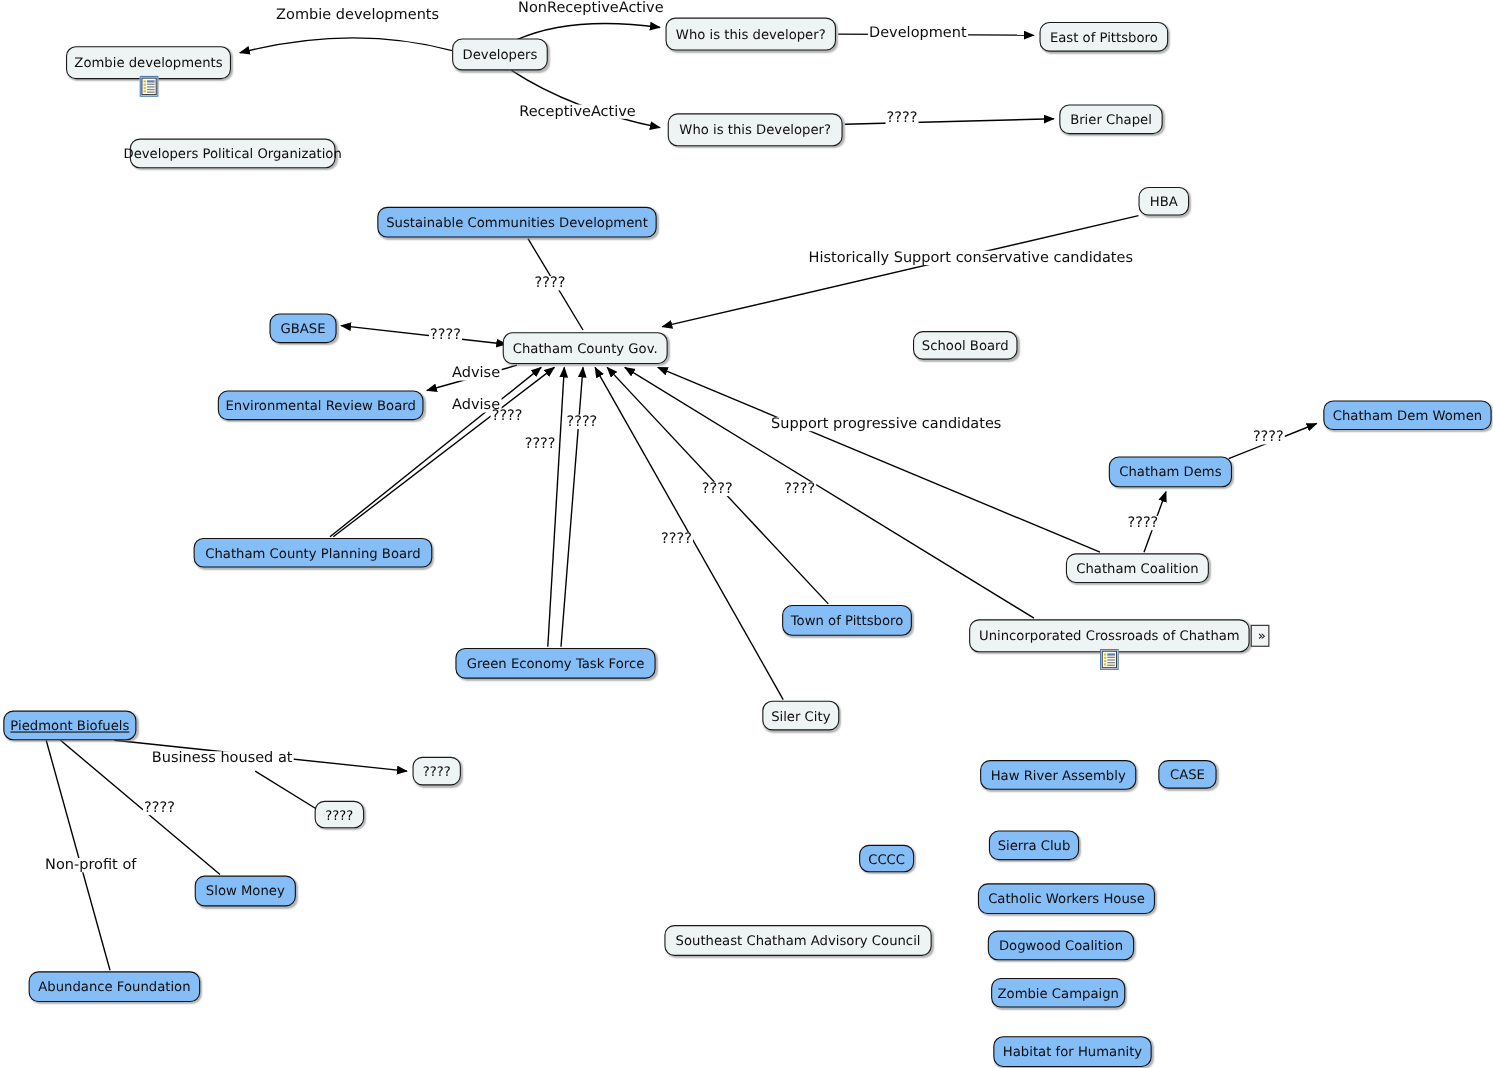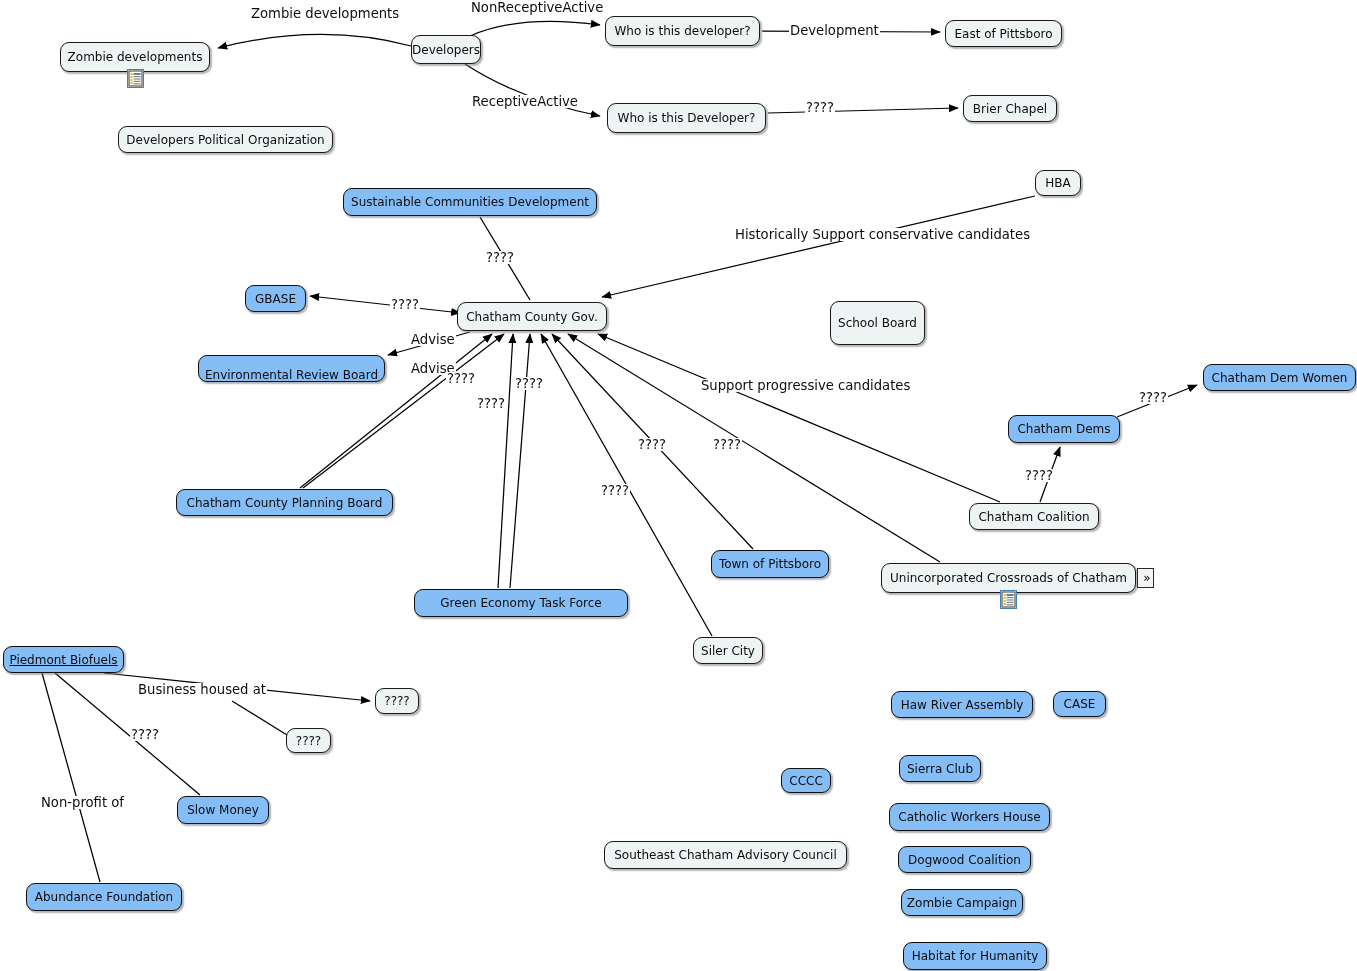--- a/index.html
+++ b/index.html
@@ -131,54 +131,54 @@
           <rect x="2.5" y="3" width="2.2" height="2" fill="#d8c23a"></rect>
           <rect x="2.5" y="6" width="2.2" height="2" fill="#d8c23a"></rect>
           <rect x="2.5" y="9" width="2.2" height="2" fill="#d8c23a"></rect>
           <rect x="2.5" y="12" width="2.2" height="2" fill="#d8c23a"></rect>
           <rect x="5.6" y="3" width="7" height="2" fill="#5b7fb5"></rect>
           <rect x="5.6" y="6" width="7" height="1.2" fill="#888"></rect>
           <rect x="5.6" y="8.4" width="7" height="1.2" fill="#888"></rect>
           <rect x="5.6" y="10.8" width="7" height="1.2" fill="#888"></rect>
           <rect x="5.6" y="13.2" width="7" height="1.2" fill="#888"></rect>
         </svg></div>
-      <div class="node" style="left: 411px; top: 35px; width: 70px; height: 29px;">
+      <div class="node" style="left: 411px; top: 35px; width: 87px; height: 29px;">
         <span>Developers</span>
       </div>
       <div class="node" style="left: 605px; top: 16px; width: 155px; height: 30px;">
         <span>Who is this developer?</span>
       </div>
       <div class="node" style="left: 945px; top: 20px; width: 117px; height: 27px;">
         <span>East of Pittsboro</span>
       </div>
       <div class="node" style="left: 607px; top: 103px; width: 159px; height: 30px;">
         <span>Who is this Developer?</span>
       </div>
       <div class="node" style="left: 963px; top: 95px; width: 94px; height: 27px;">
         <span>Brier Chapel</span>
       </div>
-      <div class="node" style="left: 118px; top: 126px; width: 215px; height: 27px;">
+      <div class="node" style="left: 118px; top: 126px; width: 187px; height: 27px;">
         <span>Developers Political Organization</span>
       </div>
       <div class="node" style="left: 1035px; top: 170px; width: 46px; height: 26px;">
         <span>HBA</span>
       </div>
       <div class="node blue" style="left: 343px; top: 188px; width: 254px; height: 28px;">
         <span>Sustainable Communities Development</span>
       </div>
       <div class="node blue" style="left: 245px; top: 285px; width: 61px; height: 27px;">
         <span>GBASE</span>
       </div>
       <div class="node" style="left: 457px; top: 302px; width: 150px; height: 29px;">
         <span>Chatham County Gov.</span>
       </div>
-      <div class="node" style="left: 830px; top: 301px; width: 95px; height: 44px;">
+      <div class="node" style="left: 830px; top: 301px; width: 95px; height: 26px;">
         <span>School Board</span>
       </div>
-      <div class="node blue" style="left: 198px; top: 355px; width: 187px; height: 27px; align-items: flex-end;">
+      <div class="node blue" style="left: 198px; top: 355px; width: 187px; height: 27px;">
         <span>Environmental Review Board</span>
       </div>
       <div class="node blue" style="left: 1203px; top: 364px; width: 153px; height: 27px;">
         <span>Chatham Dem Women</span>
       </div>
       <div class="node blue" style="left: 1008px; top: 415px; width: 112px; height: 28px; justify-content: center;">
         <span>Chatham Dems</span>
       </div>
       <div class="node blue" style="left: 176px; top: 489px; width: 217px; height: 27px;">
         <span>Chatham County Planning Board</span>
@@ -200,21 +200,21 @@
           <rect x="2.5" y="12" width="2.2" height="2" fill="#d8c23a"></rect>
           <rect x="5.6" y="3" width="7" height="2" fill="#5b7fb5"></rect>
           <rect x="5.6" y="6" width="7" height="1.2" fill="#888"></rect>
           <rect x="5.6" y="8.4" width="7" height="1.2" fill="#888"></rect>
           <rect x="5.6" y="10.8" width="7" height="1.2" fill="#888"></rect>
           <rect x="5.6" y="13.2" width="7" height="1.2" fill="#888"></rect>
         </svg></div>
       <div class="chev-icon" style="left: 1137px; top: 568px;">
         <span style="font-size:12px;letter-spacing:-3px;">»</span>
       </div>
-      <div class="node blue" style="left: 414px; top: 589px; width: 214px; height: 28px;">
+      <div class="node blue" style="left: 414px; top: 589px; width: 182px; height: 28px;">
         <span>Green Economy Task Force</span>
       </div>
       <div class="node" style="left: 693px; top: 637px; width: 70px; height: 27px;">
         <span>Siler City</span>
       </div>
       <div class="node blue" style="left: 3px; top: 646px; width: 121px; height: 27px; text-decoration: underline;">
         <span>Piedmont Biofuels</span>
       </div>
       <div class="node" style="left: 375px; top: 688px; width: 44px; height: 26px;">
         <span>????</span>
@@ -271,15 +271,15 @@
       <div class="edge-label" style="left: 476px; top: 397px;">????</div>
       <div class="edge-label" style="left: 514px; top: 377px;">????</div>
       <div class="edge-label" style="left: 600px; top: 484px;">????</div>
       <div class="edge-label" style="left: 637px; top: 438px;">????</div>
       <div class="edge-label" style="left: 712px; top: 438px;">????</div>
       <div class="edge-label" style="left: 700px; top: 379px;">Support progressive candidates</div>
       <div class="edge-label" style="left: 1024px; top: 469px;">????</div>
       <div class="edge-label" style="left: 1138px; top: 391px;">????</div>
       <div class="edge-label" style="left: 137px; top: 683px;">Business housed at</div>
       <div class="edge-label" style="left: 130px; top: 728px;">????</div>
-      <div class="edge-label" style="left: 40px; top: 796px; text-align: right;">Non-profit of</div>
+      <div class="edge-label" style="left: 40px; top: 780px; text-align: right;">Non-profit of</div>
     </div>
 </div>
 
 </body></html>

